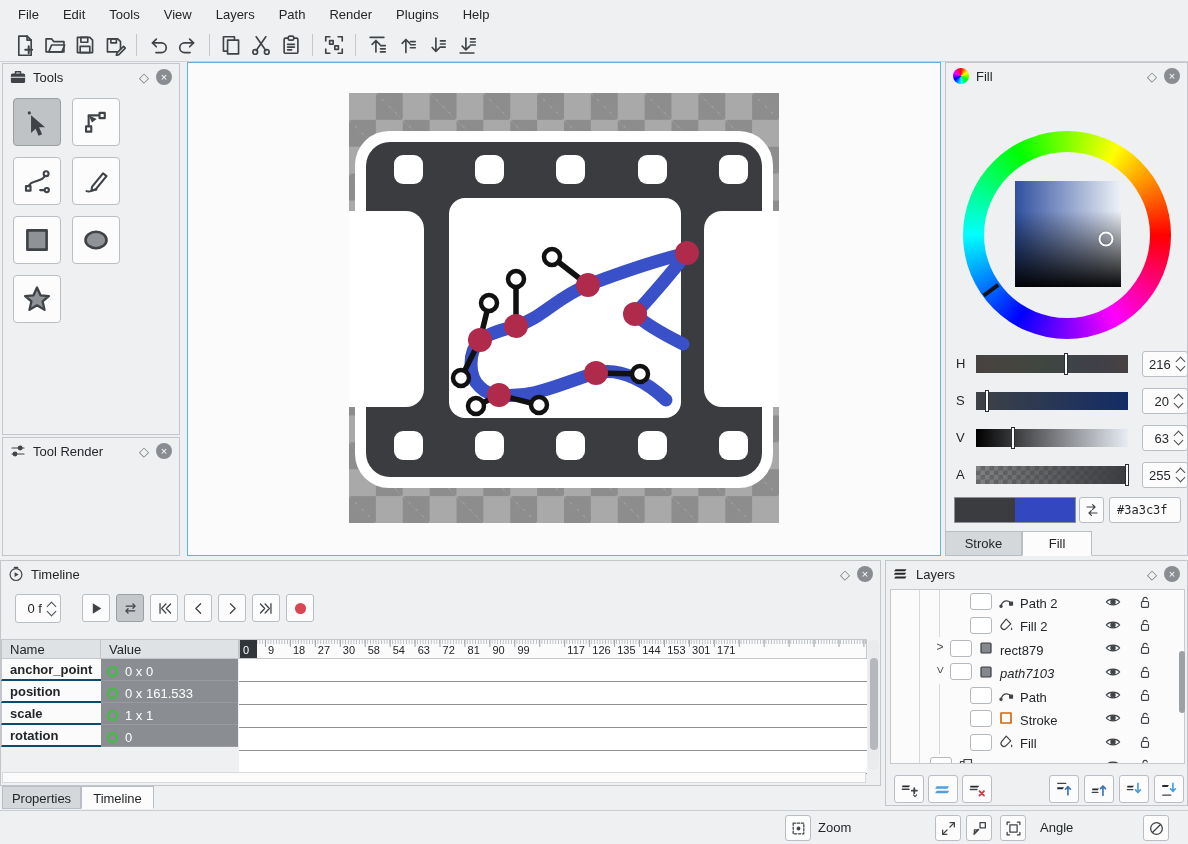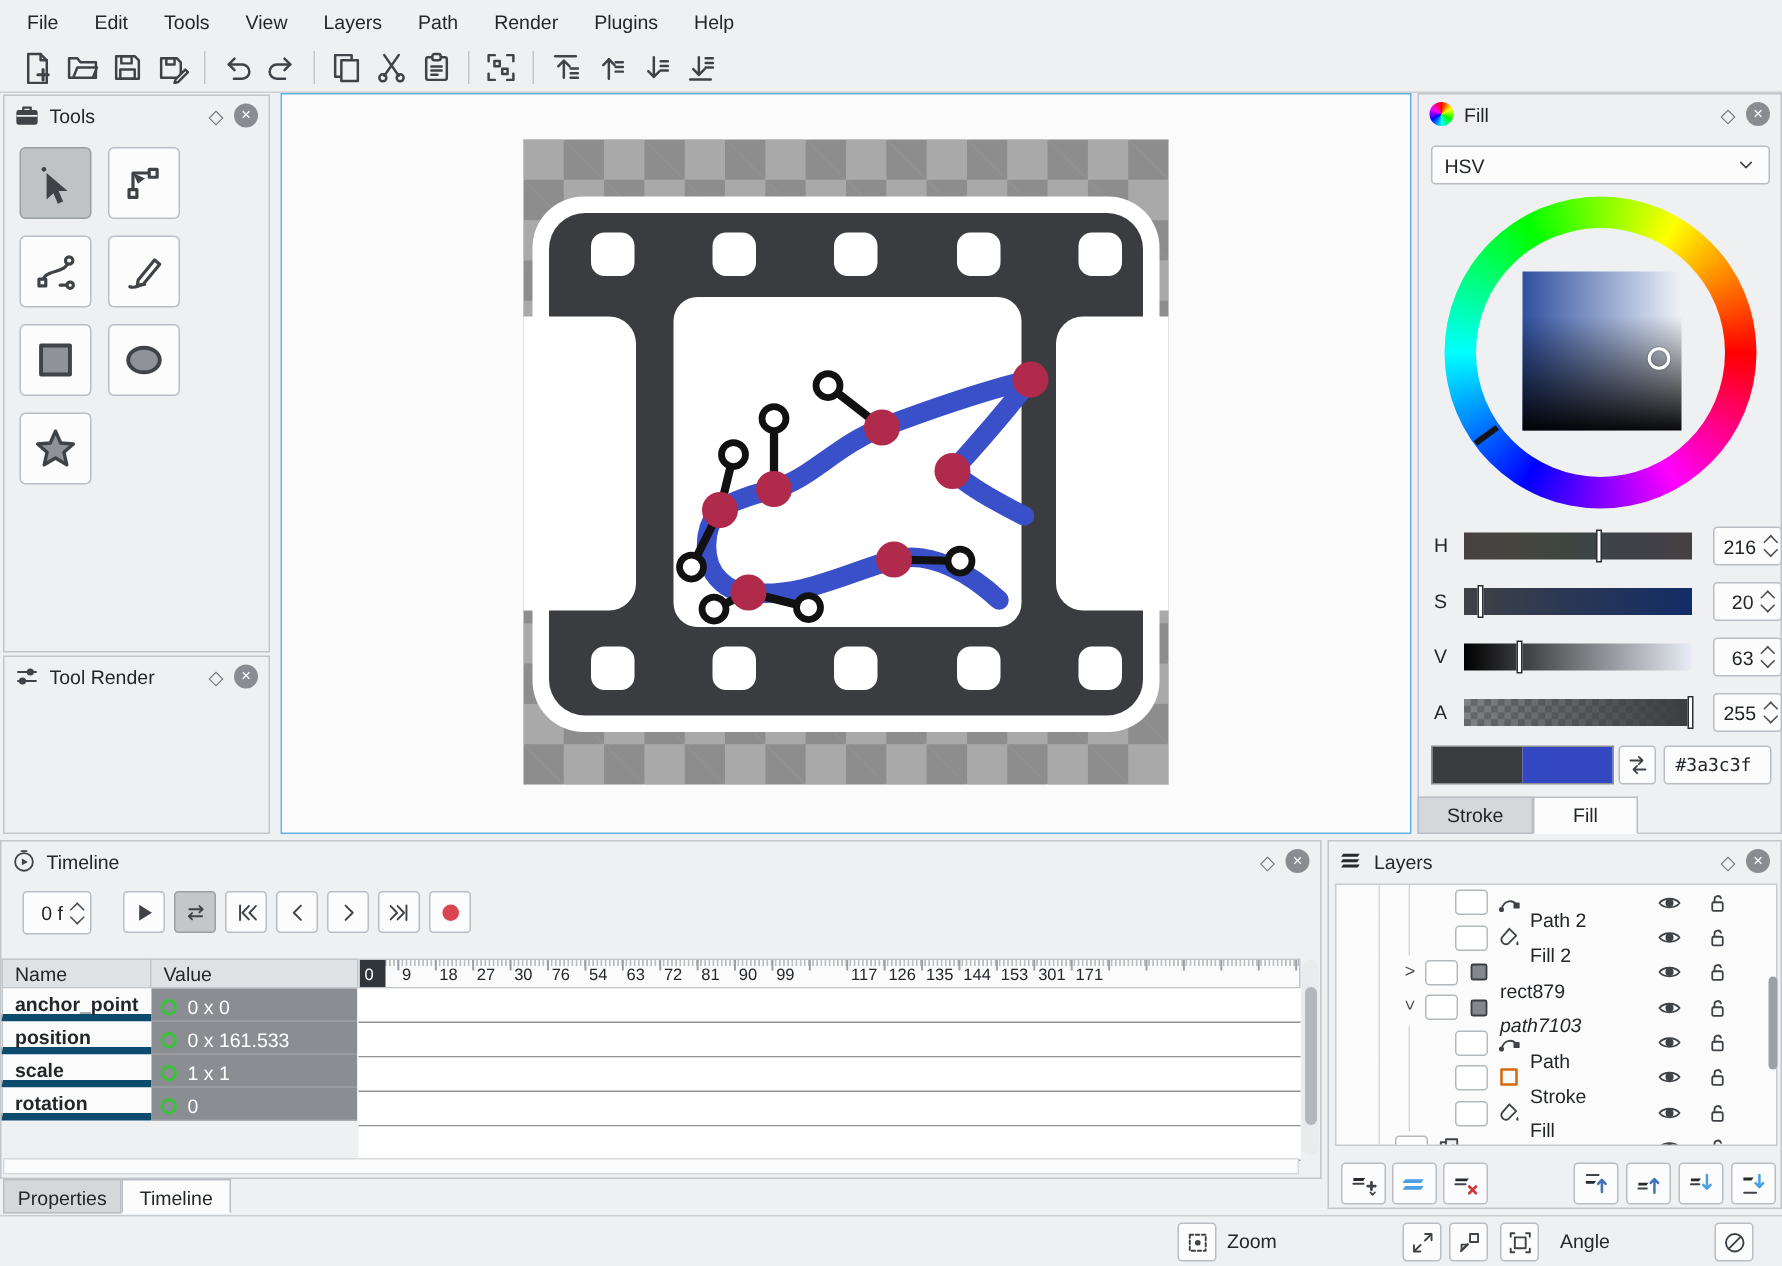--- a/index.html
+++ b/index.html
@@ -105,21 +105,21 @@
          box-sizing:border-box;overflow:hidden;
          background-image:linear-gradient(90deg,#9aa0a5 0 1px,transparent 1px),
                           linear-gradient(90deg,#b9bdc1 0 1px,transparent 1px);
          background-size:24.95px 7px,2.77px 4px;background-repeat:repeat-x;}
   .ruler .playhead{position:absolute;left:0;top:0;width:17px;height:20px;background:#31363b;}
   .ruler span{position:absolute;top:4px;font-size:11px;color:#232629;}
   .ruler span.ph{color:#fff;}
   .prop-rows{position:absolute;left:0;top:98px;width:237px;}
   .prop-row{height:22px;display:flex;}
   .prop-name{width:100px;box-sizing:border-box;padding:3px 0 0 8px;font-weight:bold;background:#fbfbfc;
-             border-bottom:5px solid #0c4a6e;border-left:1px solid #c3c7cb;}
+             border-bottom:2px solid #0c4a6e;border-left:1px solid #c3c7cb;}
   .prop-val{width:137px;box-sizing:border-box;padding:3px 0 0 6px;background:#8a8d91;color:#fff;
             border-bottom:1px solid #979a9e;display:flex;align-items:center;gap:7px;}
   .kdot{width:7px;height:7px;border:2px solid #3cc13c;border-radius:50%;background:transparent;flex:none;}
   .kf-rows{position:absolute;left:238px;top:98px;width:628px;}
   .kf-row{height:22px;border-bottom:1px solid #8f9295;background:#fff;}
   .tl-vscroll{position:absolute;left:867px;top:79px;width:11px;height:130px;background:#eaebec;border-radius:5px;}
   .tl-vscroll i{position:absolute;left:1.5px;top:18px;width:8px;height:92px;background:#b4b8bc;border-radius:4px;}
   .tl-hscroll{position:absolute;left:1px;top:211px;width:864px;height:11px;background:#fbfbfc;border:1px solid #d7dadc;box-sizing:border-box;}
 
   .tabbar{position:absolute;left:0;top:786px;width:400px;height:23px;display:flex;padding-left:2px;}
@@ -127,21 +127,21 @@
 
   
   .tree{position:absolute;left:4px;top:28px;width:295px;height:175px;background:#fbfbfc;border:1px solid #c6cacd;
         box-sizing:border-box;overflow:hidden;}
   .lrow{position:relative;height:23.4px;display:flex;align-items:center;}
   .lrow .guide{position:absolute;top:0;bottom:0;width:1px;background:#d6d9db;}
   .expander{position:absolute;width:12px;text-align:center;color:#4a4e52;font-size:12px;top:3px;}
   .expander.open{transform:rotate(90deg);}
   .gbox{position:absolute;width:22px;height:17px;background:#fff;border:1px solid #b4b9be;border-radius:3px;box-sizing:border-box;}
   .licon{position:absolute;width:16px;height:16px;top:3.5px;}
-  .lname{position:absolute;top:16px;}
+  .lname{position:absolute;top:6px;}
   .leye,.llock{position:absolute;width:16px;height:16px;top:3.5px;}
   .layers-scroll{position:absolute;left:293px;top:90px;width:6px;height:62px;background:#9da1a5;border-radius:3px;}
   .layers-tools{position:absolute;left:0;top:214px;height:30px;width:100%;}
   .ly-btn{position:absolute;top:0;width:30px;height:28px;}
   .ly-btn svg{width:18px;height:18px;}
 
   
   .statusbar{position:absolute;left:0;top:810px;width:1188px;height:34px;border-top:1px solid #c9ccd0;background:#eff0f1;}
   .sb-label{position:absolute;top:9px;}
   .sb-btn{position:absolute;top:4px;width:26px;height:26px;}
@@ -445,28 +445,20 @@
       </svg>
     </div>
   </div>
 
   <div class="dock" style="left:945px;top:62px;width:243px;height:494px;">
     <div class="dock-header">
       <div class="dock-hicon" style="border-radius:50%;background:conic-gradient(#f00,#ff0,#0f0,#0ff,#00f,#f0f,#f00);"></div>
       <div class="dock-title">Fill</div>
       <div class="float-btn">◇</div>
       <div class="close-btn">×</div>
-    </div>
-    <div class="combo">
-      <span class="cv">HSV</span>
-      <span>
-          <svg viewBox="0 0 16 16" width="100%" height="100%" fill="none" stroke="#3f4347" stroke-width="1.2" stroke-linecap="round" stroke-linejoin="round">
-            <path d="M4 6l4 4 4-4"></path>
-          </svg>
-        </span>
     </div>
     <div class="wheel-box">
       <div class="ring"></div>
       <div class="hue-tick"></div>
       <div class="sv">
         <div class="sv-ind"></div>
       </div>
     </div>
     <div id="fill-sliders">
         <div class="cs-row" style="top:288px;">
@@ -617,21 +609,21 @@
     <div class="tl-table-head" style="left:99px;width:139px;">
       <span>Value</span>
     </div>
     <div class="ruler">
       <div class="playhead"></div>
     <span class="ph" style="left: 3px;">0</span>
         <span style="left: 27.95px;">9</span>
         <span style="left: 52.9px;">18</span>
         <span style="left: 77.85px;">27</span>
         <span style="left: 102.8px;">30</span>
-        <span style="left: 127.75px;">76</span>
+        <span style="left: 127.75px;">58</span>
         <span style="left: 152.7px;">54</span>
         <span style="left: 177.65px;">63</span>
         <span style="left: 202.6px;">72</span>
         <span style="left: 227.55px;">81</span>
         <span style="left: 252.5px;">90</span>
         <span style="left: 277.45px;">99</span>
         <span style="left: 302.4px; margin-top: 36px;">108</span>
         <span style="left: 327.35px;">117</span>
         <span style="left: 352.3px;">126</span>
         <span style="left: 377.25px;">135</span>

